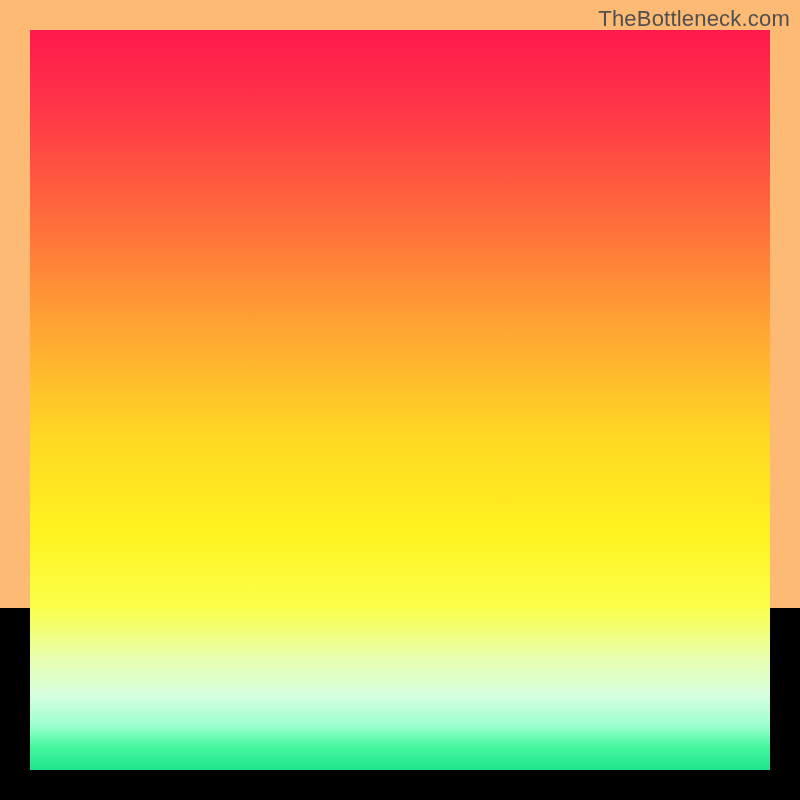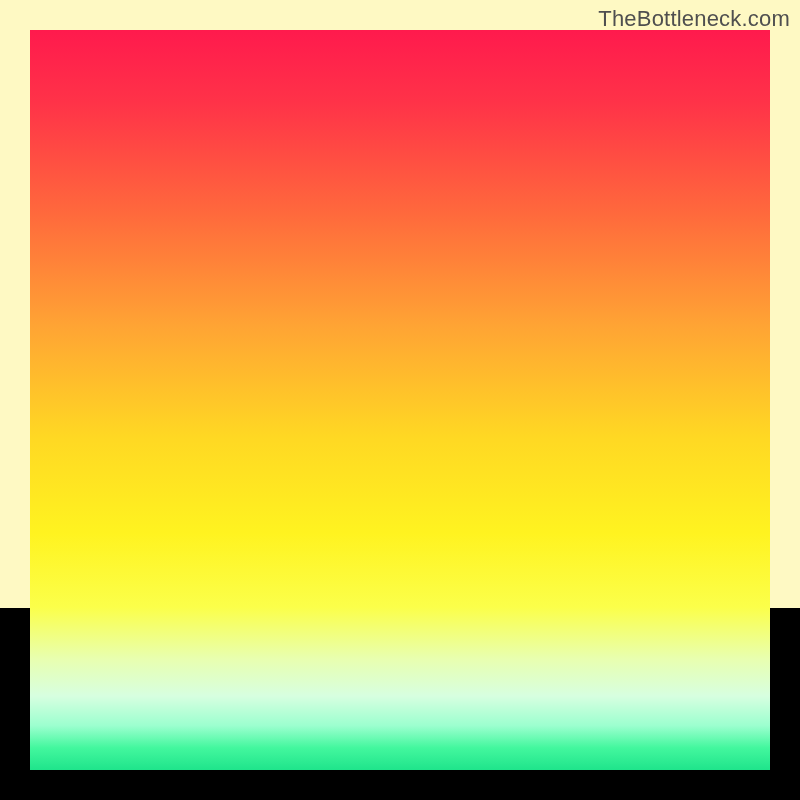--- a/index.html
+++ b/index.html
@@ -8,21 +8,21 @@
     width: 800px;
     height: 800px;
     overflow: hidden;
     background: #000;
     font-family: Arial, Helvetica, sans-serif;
   }
   .frame {
     position: absolute;
     left: 0; top: 0;
     width: 800px; height: 608px;
-    background: #fef9c3;
+    background: #fdba74;
   }
   .plot {
     position: absolute;
     left: 30px;
     top: 30px;
     width: 740px;
     height: 740px;
     overflow: hidden;
   }
   .gradient {

